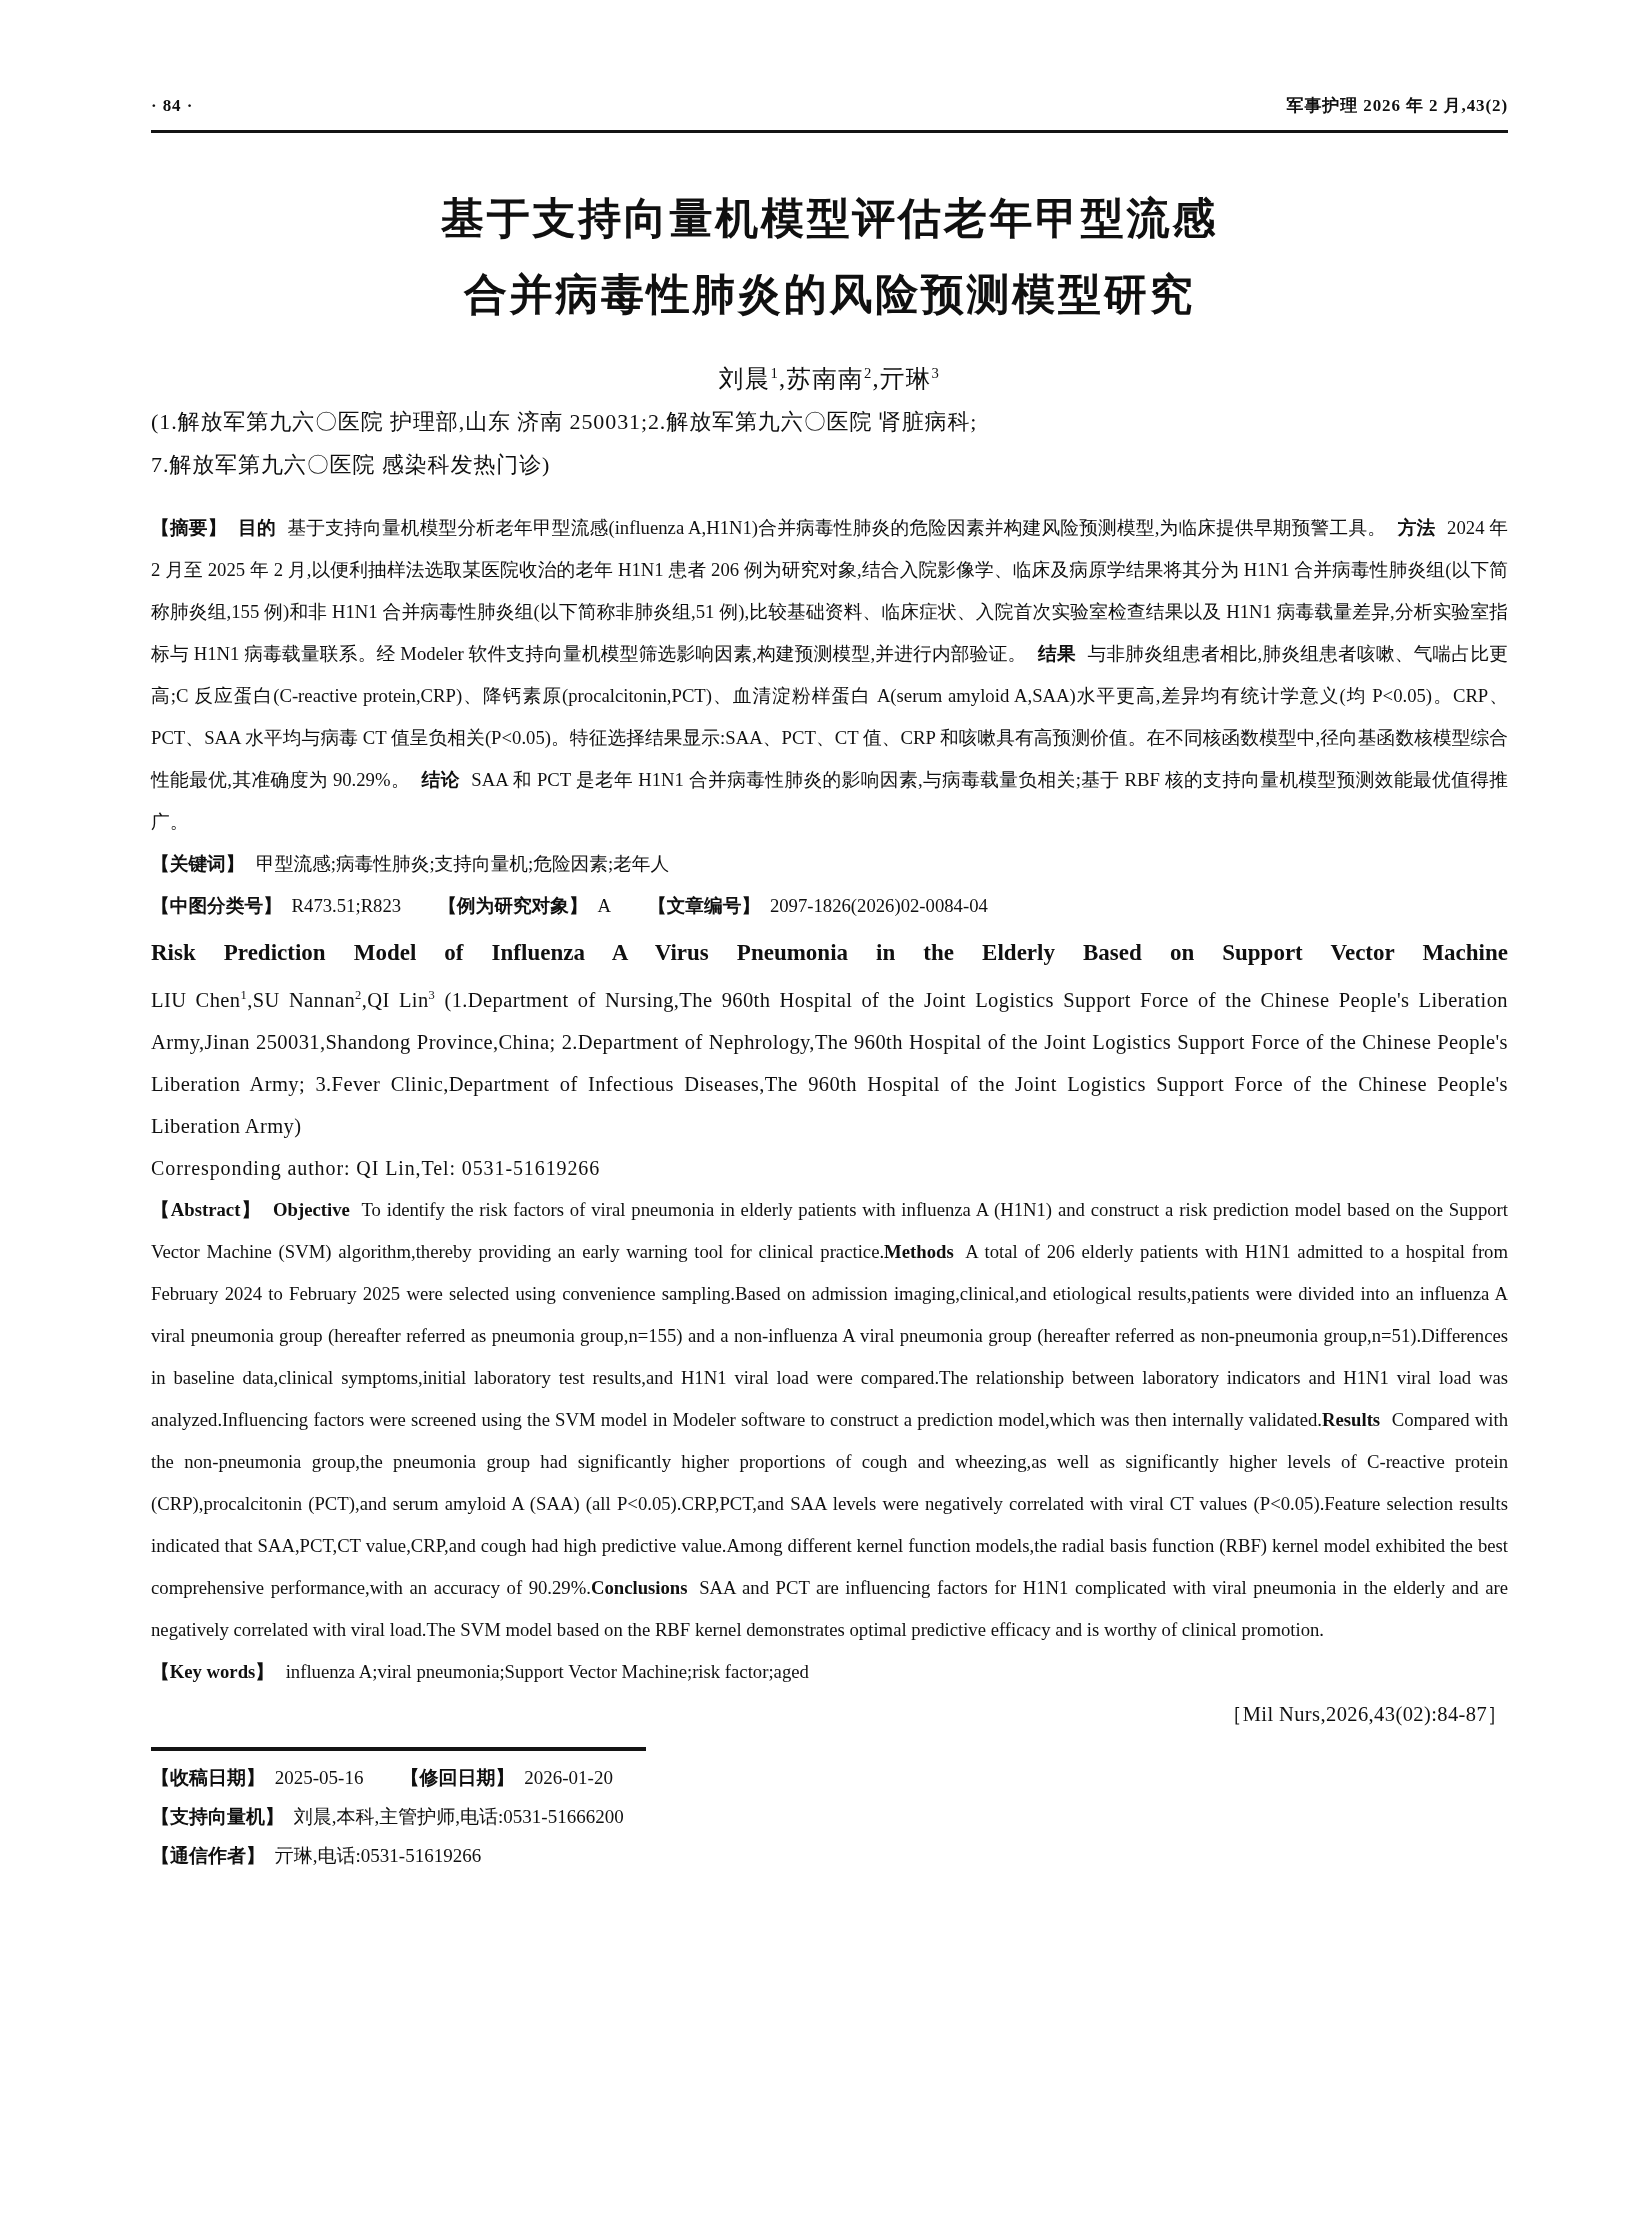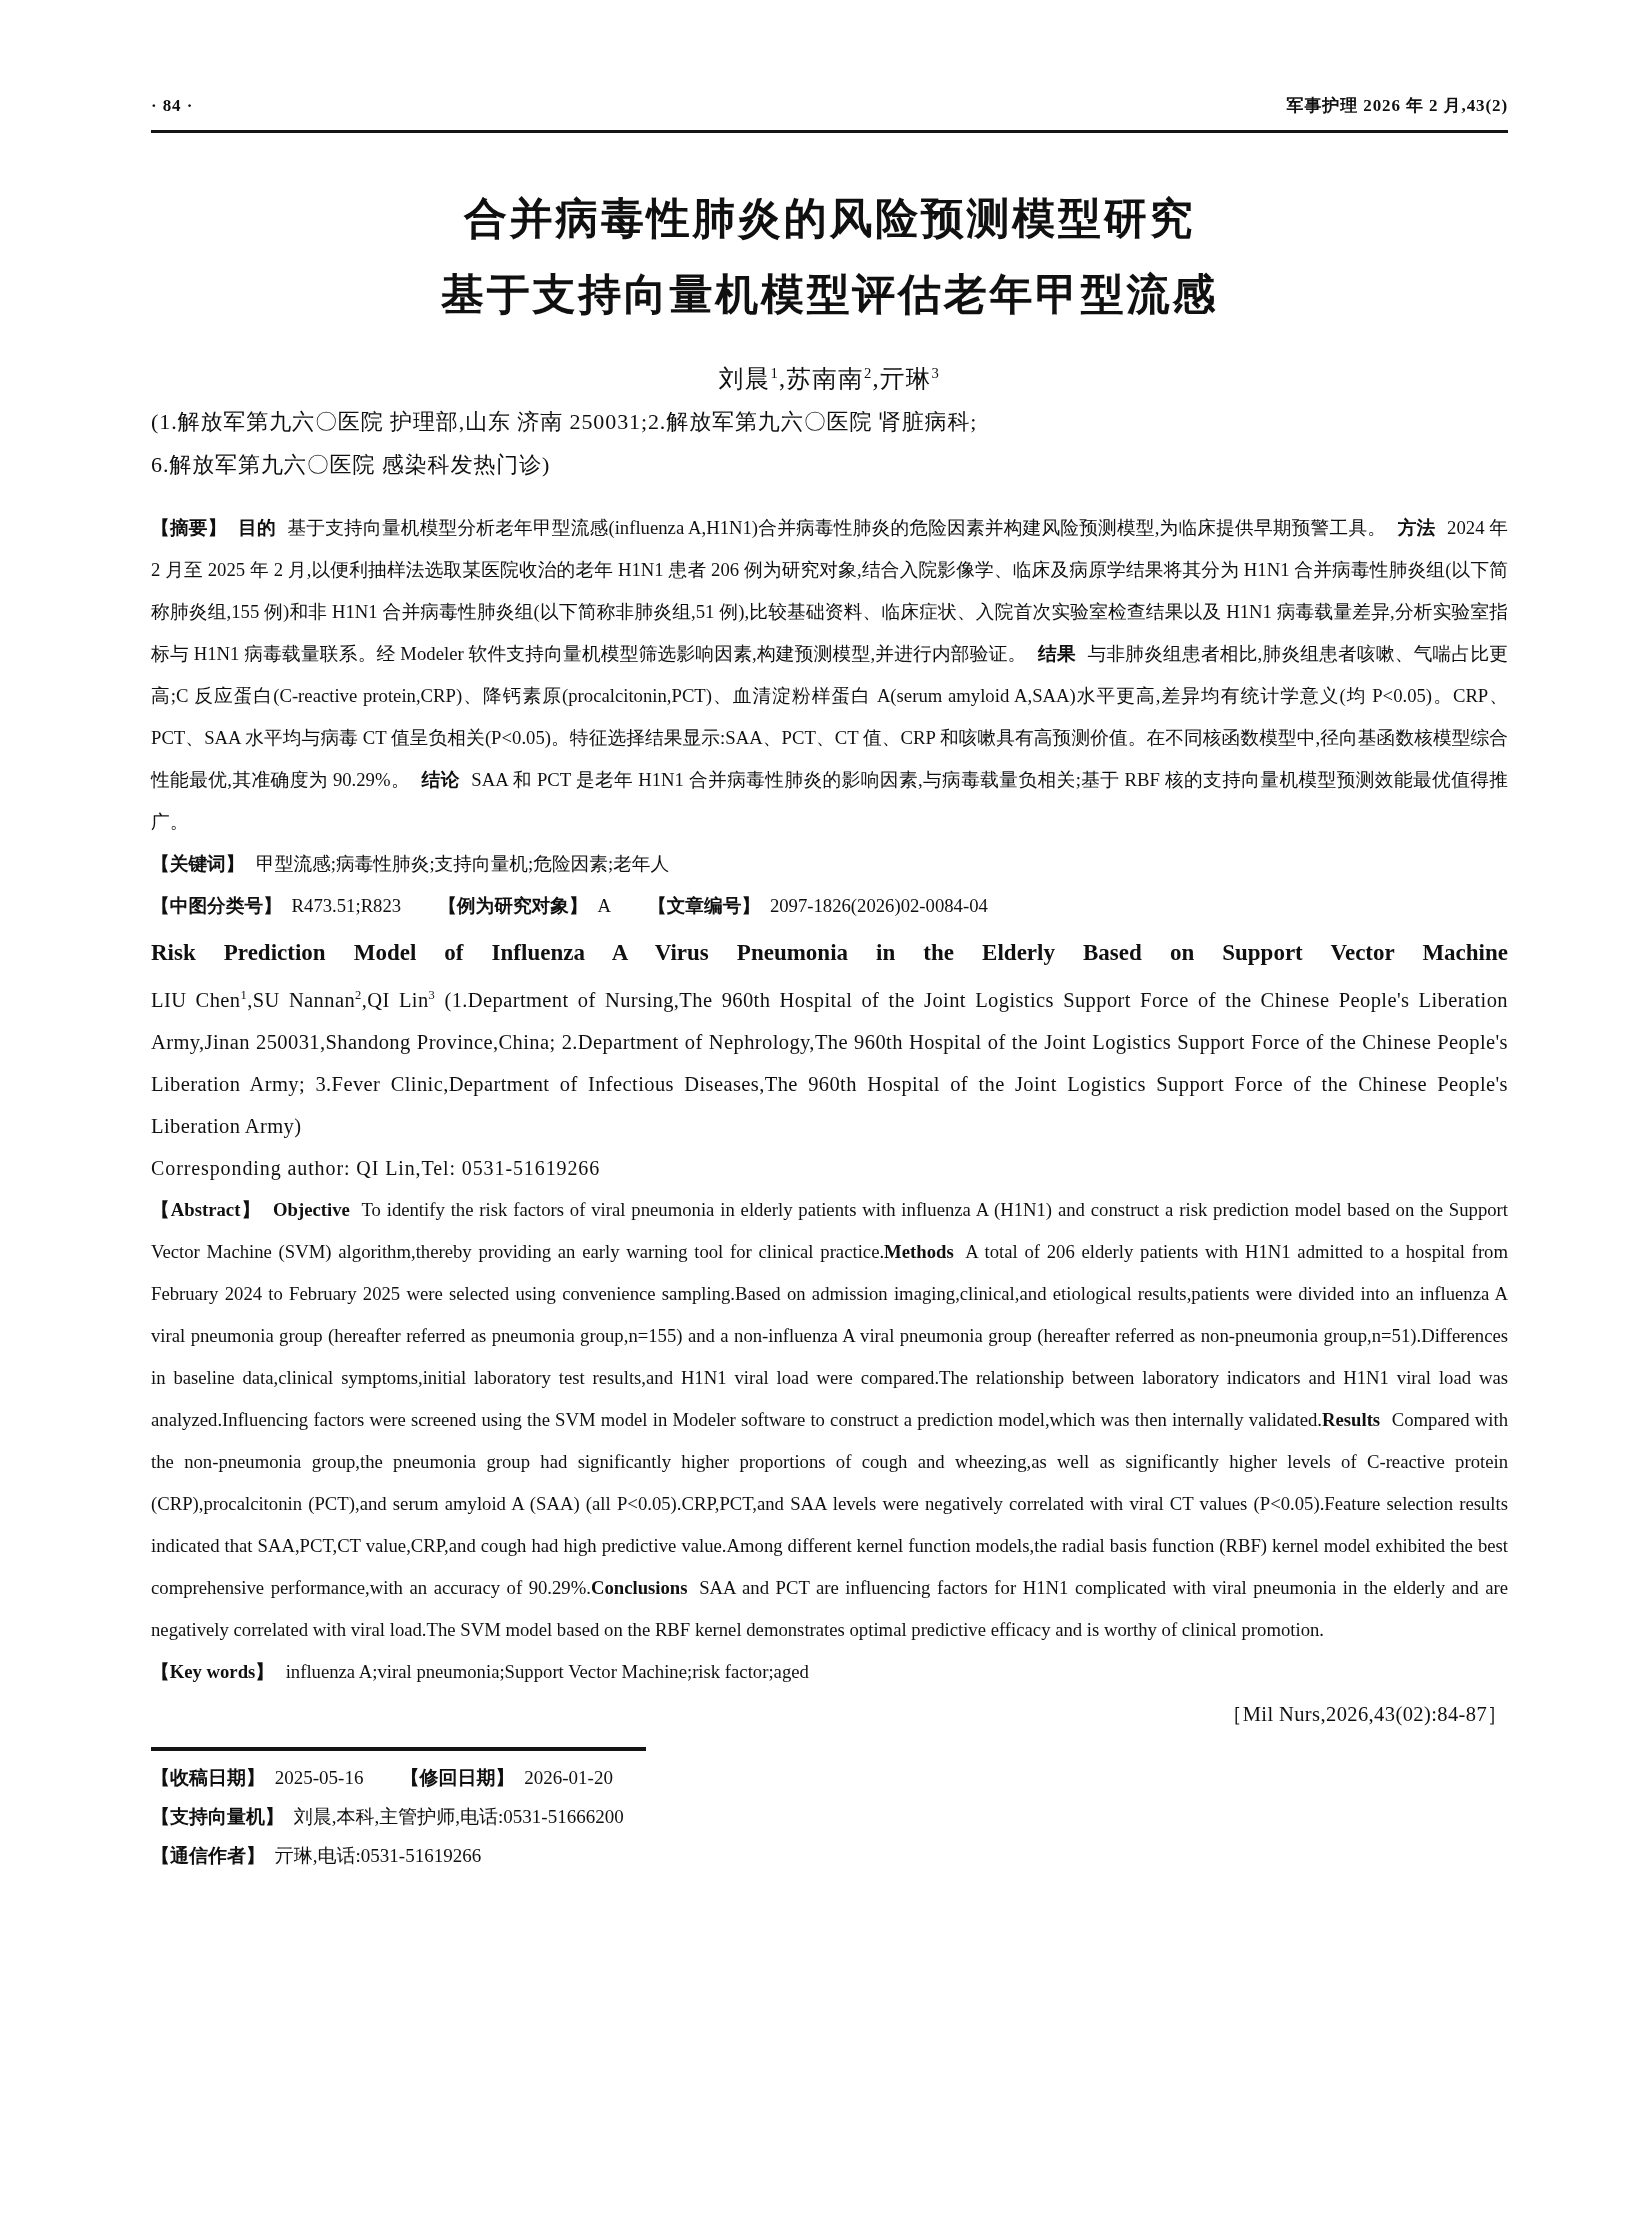--- a/index.html
+++ b/index.html
@@ -59,29 +59,29 @@
 
 <div class="page">
 
   <div class="header">
     <span>· 84 ·</span>
     <span>军事护理  2026 年 2 月,43(2)</span>
   </div>
   <hr class="rule">
 
   <h1 class="title-cn">
+    <span class="tl">基于支持向量机模型评估老年甲型流感</span>
     <span class="tl">合并病毒性肺炎的风险预测模型研究</span>
-    <span class="tl">基于支持向量机模型评估老年甲型流感</span>
   </h1>
 
   <p class="authors-cn"><span>刘晨</span><sup>1</sup><span>,苏南南</span><sup>2</sup><span>,亓琳</span><sup>3</sup></p>
 
   <p class="affil-cn">
     <span class="al">(1.解放军第九六〇医院 护理部,山东 济南 250031;2.解放军第九六〇医院 肾脏病科;</span>
-    <span class="al">6.解放军第九六〇医院 感染科发热门诊)</span>
+    <span class="al">7.解放军第九六〇医院 感染科发热门诊)</span>
   </p>
 
   <p class="body abstract-cn"><span class="hb spl">【摘要】</span><span class="hb spl">目的</span><span>基于支持向量机模型分析老年甲型流感(influenza A,H1N1)合并病毒性肺炎的危险因素并构建风险预测模型,为临床提供早期预警工具。</span><span class="hb sp">方法</span><span>2024 年 2 月至 2025 年 2 月,以便利抽样法选取某医院收治的老年 H1N1 患者 206 例为研究对象,结合入院影像学、临床及病原学结果将其分为 H1N1 合并病毒性肺炎组(以下简称肺炎组,155 例)和非 H1N1 合并病毒性肺炎组(以下简称非肺炎组,51 例),比较基础资料、临床症状、入院首次实验室检查结果以及 H1N1 病毒载量差异,分析实验室指标与 H1N1 病毒载量联系。经 Modeler 软件支持向量机模型筛选影响因素,构建预测模型,并进行内部验证。</span><span class="hb sp">结果</span><span>与非肺炎组患者相比,肺炎组患者咳嗽、气喘占比更高;C 反应蛋白(C-reactive protein,CRP)、降钙素原(procalcitonin,PCT)、血清淀粉样蛋白 A(serum amyloid A,SAA)水平更高,差异均有统计学意义(均 P&lt;0.05)。CRP、PCT、SAA 水平均与病毒 CT 值呈负相关(P&lt;0.05)。特征选择结果显示:SAA、PCT、CT 值、CRP 和咳嗽具有高预测价值。在不同核函数模型中,径向基函数核模型综合性能最优,其准确度为 90.29%。</span><span class="hb sp">结论</span><span>SAA 和 PCT 是老年 H1N1 合并病毒性肺炎的影响因素,与病毒载量负相关;基于 RBF 核的支持向量机模型预测效能最优值得推广。</span></p>
 
   <p class="kw-line"><span class="hb spl">【关键词】</span><span>甲型流感;病毒性肺炎;支持向量机;危险因素;老年人</span></p>
 
 
   <p class="class-line"><span class="hb">【中图分类号】</span><span class="val">R473.51;R823</span><span class="hb gap">【例为研究对象】</span><span class="val">A</span><span class="hb gap">【文章编号】</span><span class="val">2097-1826(2026)02-0084-04</span></p>
 
   <h2 class="title-en">Risk Prediction Model of Influenza A Virus Pneumonia in the Elderly Based on Support Vector Machine</h2>

